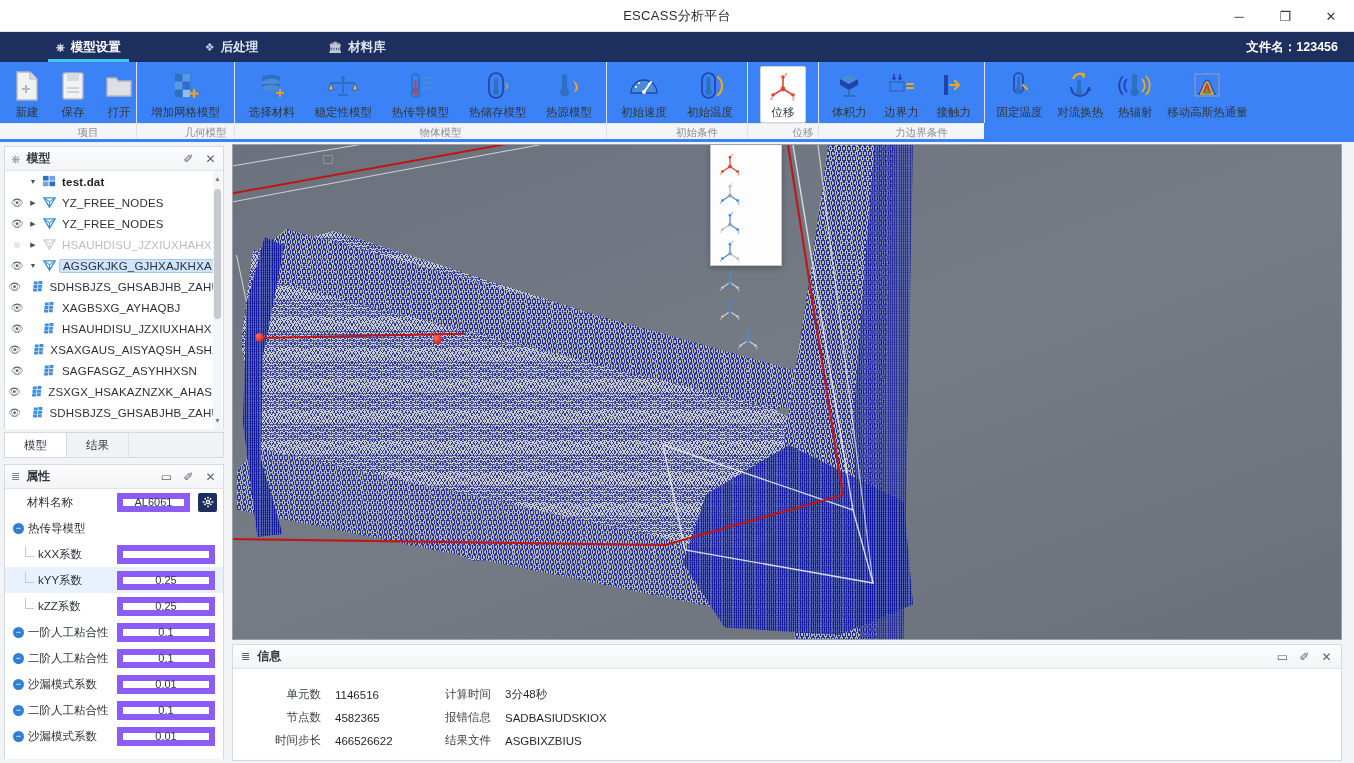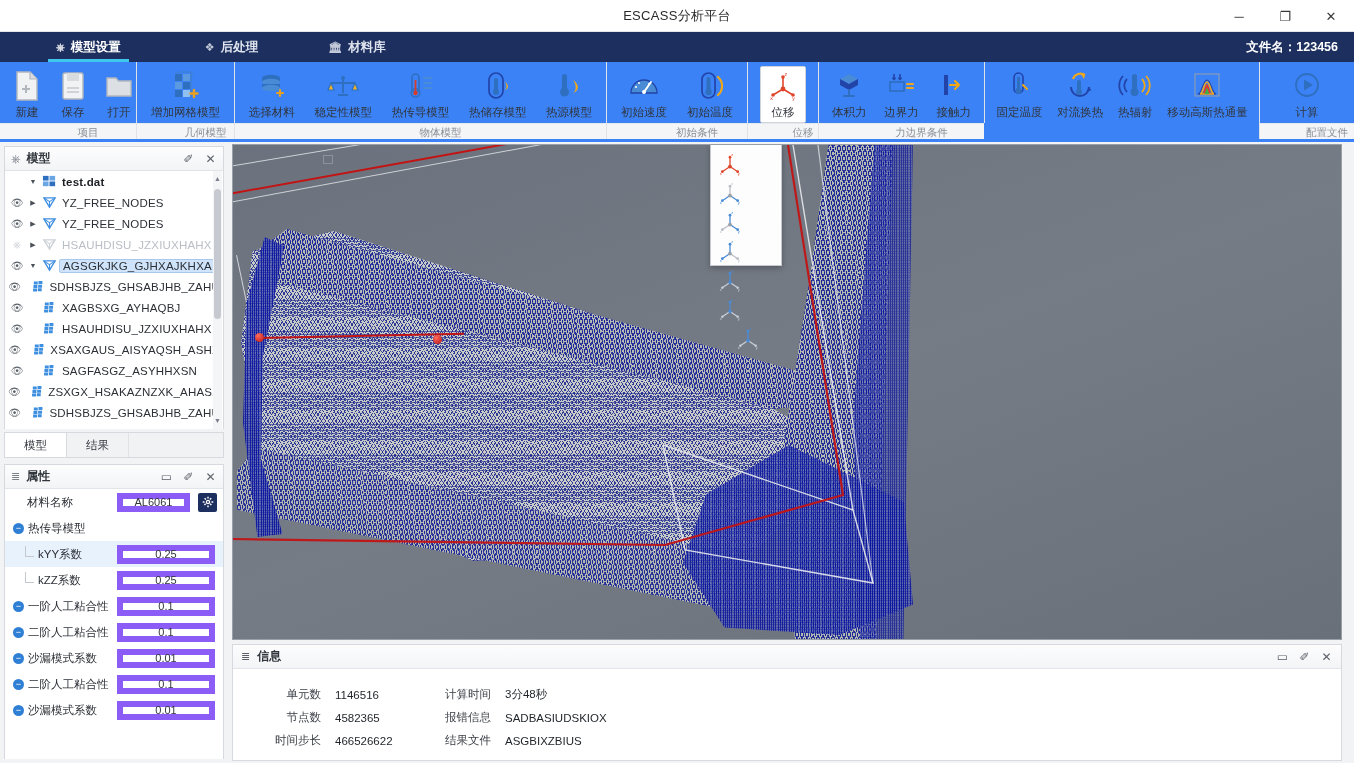--- a/index.html
+++ b/index.html
@@ -483,34 +483,20 @@
               <path d="M9 23c3 0 4-12 7-12s4 12 7 12z" fill="none" stroke="#f0a818" stroke-width="1.6"></path>
               <path d="M13 23c1.5 0 2-6 3-6s1.5 6 3 6z" fill="#3fae4a"></path>
             </svg>
           </span>
           <span class="lbl">移动高斯热通量</span>
         </div>
       </div>
     </div>
 
 
-    <div class="rgroup" style="flex:1;">
-      <div class="rgrow" style="justify-content:center;">
-        <div class="rbtn">
-          <span class="ic">
-            <svg width="30" height="30" viewBox="0 0 30 30">
-              <circle cx="15" cy="14" r="11" fill="none" stroke="#2f6fc0" stroke-width="1.8"></circle>
-              <path d="M12 8.5l9 5.5-9 5.5z" fill="#2f6fc0"></path>
-            </svg>
-          </span>
-          <span class="lbl">计算</span>
-        </div>
-      </div>
-      <div class="rglabel">配置文件</div>
-    </div>
 
   </div>
 
   <div class="workspace">
 
     <div class="leftcol">
 
       <div class="panel treepanel">
         <div class="panelhead">
           <span style="font-size:12px;color:#7b8088;">⎈</span>
@@ -710,20 +696,27 @@
             </span>
           </div>
 
           <div class="prow section">
             <span class="pname">
               <span class="minus">−</span>
               <span>热传导模型</span>
             </span>
           </div>
 
+          <div class="prow">
+            <span class="pname">
+              <span class="treeline"></span>
+              <span>kXX系数</span>
+            </span>
+            <span class="pval"></span>
+          </div>
 
           <div class="prow alt">
             <span class="pname">
               <span class="treeline"></span>
               <span>kYY系数</span>
             </span>
             <span class="pval">0.25</span>
           </div>
 
           <div class="prow">

